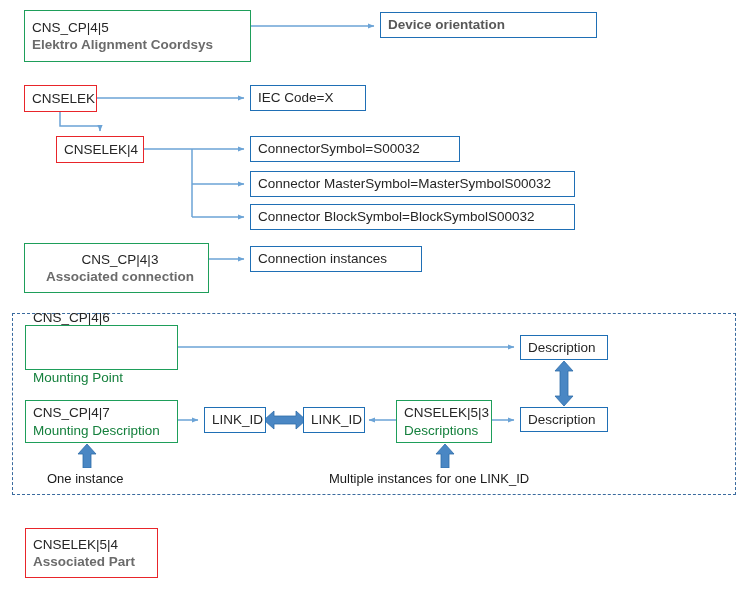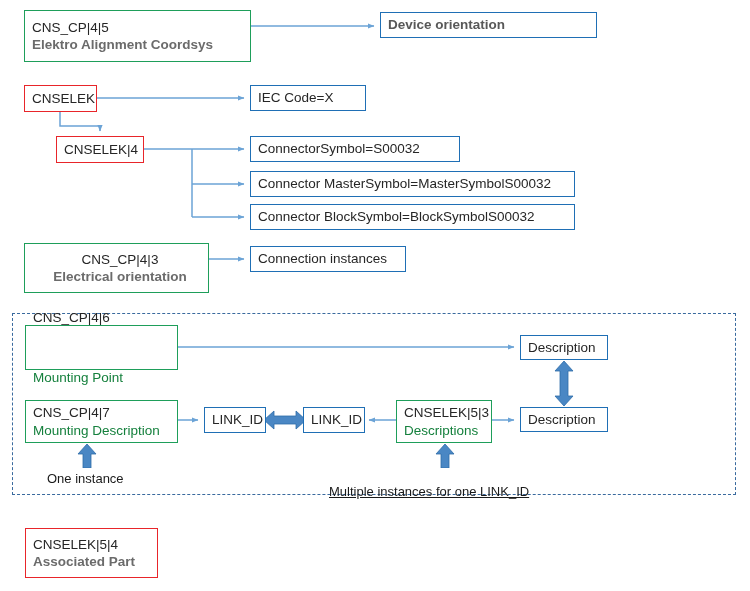--- a/index.html
+++ b/index.html
@@ -162,24 +162,24 @@
   <div class="box blue" style="left:250px; top:171px; width:325px; height:26px;">
     <div class="single">Connector MasterSymbol=MasterSymbolS00032</div>
   </div>
 
   <div class="box blue" style="left:250px; top:204px; width:325px; height:26px;">
     <div class="single">Connector BlockSymbol=BlockSymbolS00032</div>
   </div>
 
   <div class="box green" style="left:24px; top:243px; width:185px; height:50px;text-align:center;">
     <div class="ln1">CNS_CP|4|3</div>
-    <div class="ln2 boldgray">Electrical orientation</div>
-  </div>
-
-  <div class="box blue" style="left:250px; top:246px; width:156px; height:26px;">
+    <div class="ln2 boldgray">Associated connection</div>
+  </div>
+
+  <div class="box blue" style="left:250px; top:246px; width:172px; height:26px;">
     <div class="single">Connection instances</div>
   </div>
 
   <div class="box green" style="left:25px; top:325px; width:153px; height:45px;gap:42px;">
     <div class="ln1">CNS_CP|4|6</div>
     <div class="ln2">Mounting Point</div>
   </div>
 
   <div class="box green" style="left:25px; top:400px; width:153px; height:43px;">
     <div class="ln1">CNS_CP|4|7</div>
@@ -206,15 +206,15 @@
   <div class="box blue" style="left:520px; top:407px; width:88px; height:25px;">
     <div class="single">Description</div>
   </div>
 
   <div class="box red" style="left:25px; top:528px; width:133px; height:50px;">
     <div class="ln1">CNSELEK|5|4</div>
     <div class="ln2 boldgray">Associated Part</div>
   </div>
 
   <div class="caption" style="left:47px; top:471px;">One instance</div>
-  <div class="caption" style="left:329px; top:484px;text-decoration:underline;">Multiple instances for one LINK_ID</div>
+  <div class="caption" style="left:329px; top:471px;">Multiple instances for one LINK_ID</div>
 
 </div>
 
 </body></html>

